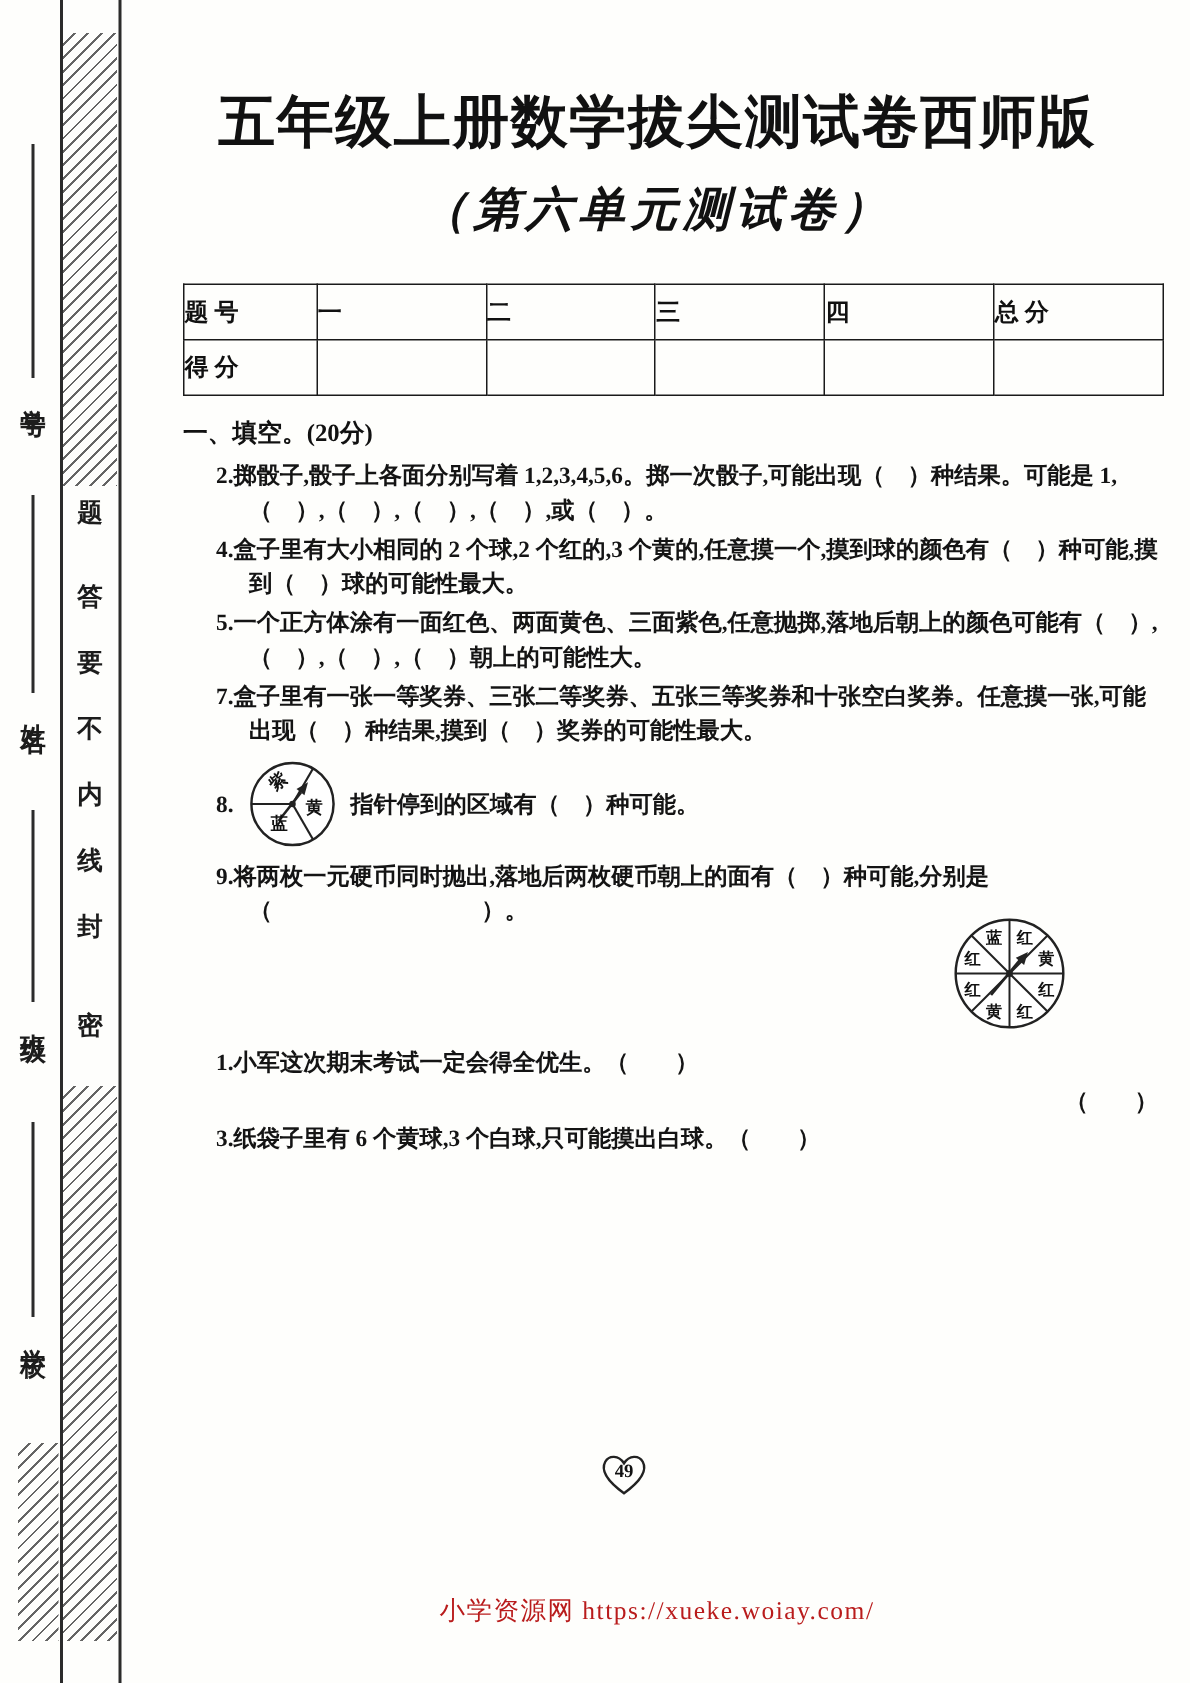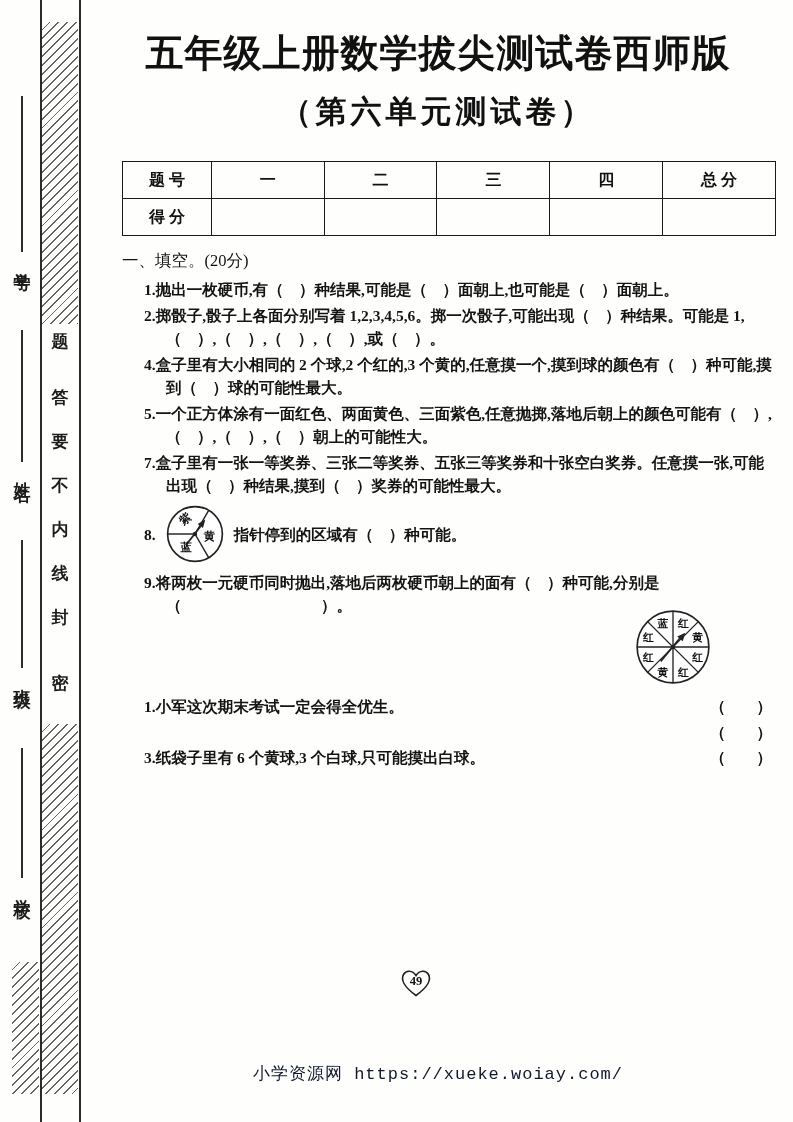--- a/index.html
+++ b/index.html
@@ -15,39 +15,39 @@
   .hatch{position:absolute;background:repeating-linear-gradient(135deg,transparent 0 5px,#4a4a4a 5px 6.3px);opacity:.85;}
   .hatch-top{left:42px;width:36px;top:22px;height:302px;}
   .hatch-bottom{left:42px;width:36px;top:724px;height:370px;}
   .hatch-corner{left:12px;width:27px;top:962px;height:132px;}
   .sealchar{position:absolute;left:47px;width:26px;text-align:center;font-size:17px;font-weight:bold;color:#1c1c1c;}
   .field{position:absolute;left:6px;width:32px;display:flex;flex-direction:column;align-items:center;}
   .blankline{display:block;width:1.5px;background:#2b2b2b;}
   .vtext{writing-mode:vertical-rl;text-orientation:upright;font-size:17px;font-weight:bold;letter-spacing:3px;margin-top:7px;color:#1c1c1c;}
   
   .content{position:absolute;left:100px;top:0;width:676px;}
-  h1{margin:28px 0 0;text-align:center;font-size:38px;font-weight:bold;letter-spacing:1px;color:#111;}
-  h2{margin:12px 0 0;text-align:center;font-size:31px;font-weight:bold;letter-spacing:4px;color:#111;}
+  h1{margin:56px 0 0;text-align:center;font-size:38px;font-weight:bold;letter-spacing:1px;color:#111;}
+  h2{margin:12px 0 0;text-align:center;font-size:31px;font-weight:bold;letter-spacing:4px;color:#111;font-style:italic;}
   table.score{border-collapse:collapse;margin:28px 0 0 22px;}
-  table.score td{border:1.6px solid #1a1a1a;width:112px;height:36px;text-align:center;
+  table.score td{border:1.6px solid #1a1a1a;width:112px;height:36px;
     font-size:16px;font-weight:bold;padding:0;color:#111;}
   table.score td.first{width:88px;}
-  .sec-heading{margin:14px 0 6px 22px;font-size:16.5px;font-weight:normal;color:#111;}
+  .sec-heading{margin:14px 0 6px 22px;font-size:16.5px;font-weight:bold;color:#111;}
   .sec-heading.second{margin-top:8px;}
   .questions{margin-left:44px;width:628px;font-size:15.5px;font-weight:bold;line-height:23px;}
   .q{margin:0 0 3px;padding-left:22px;text-indent:-22px;}
   .digitbox{display:inline-block;width:18px;height:18px;border:1.5px solid #222;line-height:17px;
     text-align:center;font-size:13.5px;vertical-align:-3px;text-indent:0;margin:0 1px;}
   .q8row{display:flex;align-items:center;gap:8px;padding-left:0;text-indent:0;margin:6px 0;}
   .q10{position:relative;padding-right:150px;min-height:72px;}
   .wheel{position:absolute;right:58px;top:-14px;}
-  .jrow{display:flex;justify-content:space-between;margin-bottom:3px;}
+  .jrow{display:flex;margin-bottom:3px;}
   .ansline{text-align:right;margin-bottom:2px;}
   .pagenum{position:absolute;top:964px;left:296px;}
-  .footer{position:absolute;top:1062px;width:676px;text-align:center;font-size:17px;color:#0f172a;letter-spacing:1px;font-family:Liberation Mono, monospace;}
+  .footer{position:absolute;top:1062px;width:676px;text-align:center;font-size:17px;color:#b91c1c;letter-spacing:1px;}
   svg text{font-family:"Liberation Serif","DejaVu Serif",serif;}
 </style>
 </head>
 <body>
 
 <div class="sidebar">
   <div class="vline vline-a"></div>
   <div class="vline vline-b"></div>
   <div class="hatch hatch-top"></div>
   <div class="hatch hatch-bottom"></div>
@@ -101,21 +101,20 @@
       <td></td>
       <td></td>
       <td></td>
     </tr>
   </tbody>
     </table>
 
   <div class="sec-heading">一、填空。(20分)</div>
 
   <div class="questions">
-    <p class="q">1.抛出一枚硬币,有（　）种结果,可能是（　）面朝上,也可能是（　）面朝上。</p>
     <p class="q">2.掷骰子,骰子上各面分别写着 1,2,3,4,5,6。掷一次骰子,可能出现（　）种结果。可能是 1,（　）,（　）,（　）,（　）,或（　）。</p>
     <p class="q">4.盒子里有大小相同的 2 个球,2 个红的,3 个黄的,任意摸一个,摸到球的颜色有（　）种可能,摸到（　）球的可能性最大。</p>
     <p class="q">5.一个正方体涂有一面红色、两面黄色、三面紫色,任意抛掷,落地后朝上的颜色可能有（　）,（　）,（　）,（　）朝上的可能性大。</p>
     <p class="q">7.盒子里有一张一等奖券、三张二等奖券、五张三等奖券和十张空白奖券。任意摸一张,可能出现（　）种结果,摸到（　）奖券的可能性最大。</p>
 
     <div class="q q8row">
       <span>8.</span>
       <svg width="62" height="62" viewBox="0 0 60 60">
         <circle cx="30" cy="30" r="26.5" fill="#fff" stroke="#222" stroke-width="1.6"></circle>
         <line x1="30" y1="30" x2="43.25" y2="7.05" stroke="#222" stroke-width="1.4"></line>

